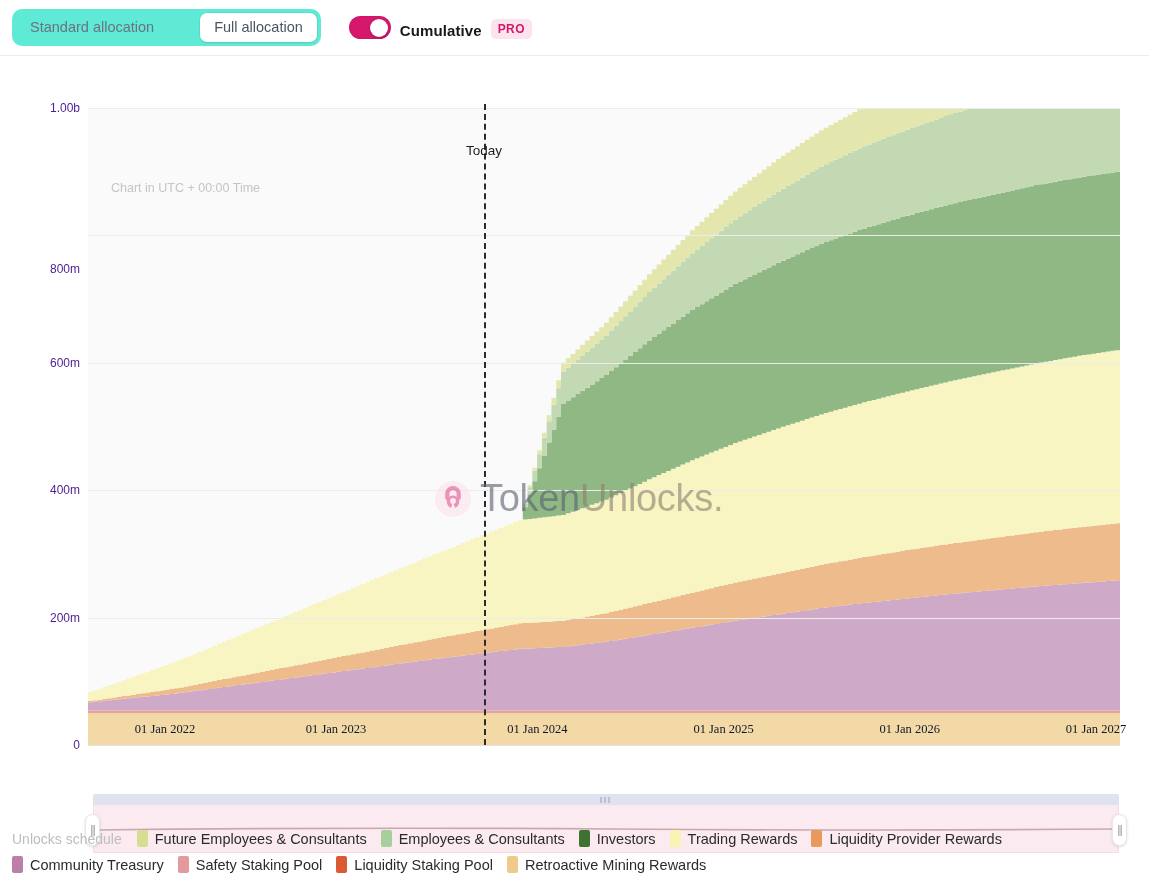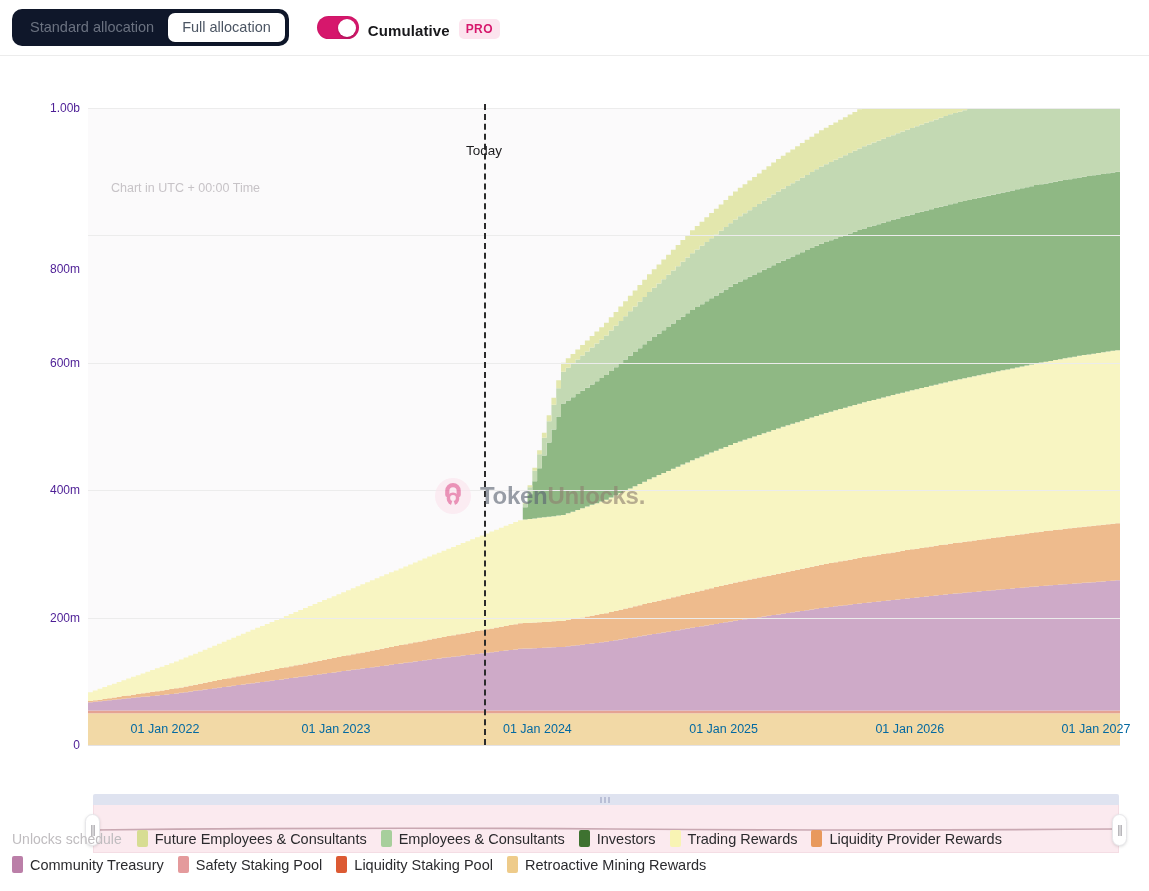--- a/index.html
+++ b/index.html
@@ -13,21 +13,21 @@
 
   
   .toolbar {
     position: absolute; top: 0; left: 0; width: 1149px; height: 56px;
     display: flex; align-items: center; padding: 0 12px;
     border-bottom: 1px solid #ececec;
     background: #fff;
   }
   .seg {
     display: inline-flex; align-items: flex-end;
-    background: #0f172a; border-radius: 10px; padding: 4px;
+    background: #5eead4; border-radius: 10px; padding: 4px; gap: 32px;
   }
   .seg-btn {
     font-size: 14.5px; color: #6b7280; padding: 7px 14px;
     border-radius: 7px; cursor: pointer; white-space: nowrap;
     border: none; background: transparent; font-family: inherit;
     line-height: 1.1;
   }
   .seg-btn.active {
     background: #ffffff; color: #4b5563;
     box-shadow: 0 1px 2px rgba(0,0,0,.10), 0 0 0 1px rgba(0,0,0,.03);
@@ -78,22 +78,22 @@
     background: #ececec;
   }
   .ytick {
     position: absolute; right: 1069px; 
     font-size: 12px; color: #4c1d95;
     transform: translateY(-50%); white-space: nowrap;
     text-align: right;
   }
 
   .xtick {
-    position: absolute; top: 665px; font-size: 12.5px; color: #0369a1;
-    transform: translateX(-50%); white-space: nowrap;
+    position: absolute; top: 665px; font-size: 12.5px; color: #0f172a;
+    transform: translateX(-50%); white-space: nowrap; font-family: Liberation Serif, serif;
   }
   .axis-line {
     position:absolute; left:88px; top:688px; width:1032px; height:1px; background:#e4e2e4;
   }
 
   .utc-note {
     position: absolute; left: 111px; top: 124px;
     font-size: 12.5px; color: #c7c3c7;
   }
 
@@ -109,21 +109,21 @@
     font-size: 13.5px; color: #1d1d1f;
   }
 
   
   .watermark {
     position: absolute; left: 434px; top: 420px;
     display: flex; align-items: center; gap: 8px;
     opacity: .62; pointer-events: none; user-select:none;
   }
   .wm-logo { width: 38px; height: 38px; }
-  .wm-text { font-size: 24px; letter-spacing: -.3px; font-weight: 700; }
+  .wm-text { font-size: 38px; letter-spacing: -.3px; font-weight: 400; }
   .wm-token { color: #5b6472; }
   .wm-unlocks { color: #8e8070; }
 
   
   svg.areas { position: absolute; left: 0; top: 0; width: 1032px; height: 637px; display:block; }
 
   
   .range-outer {
     position: absolute; left: 81px; top: 737px; width: 1050px; height: 62px;
   }

